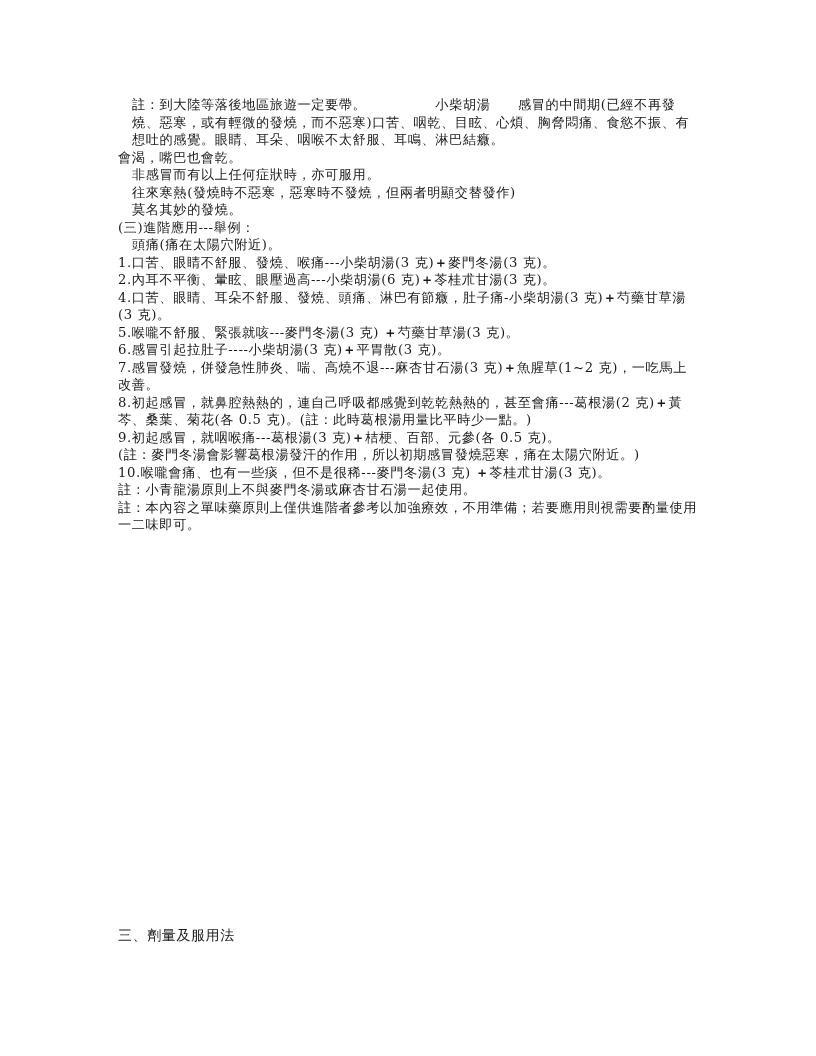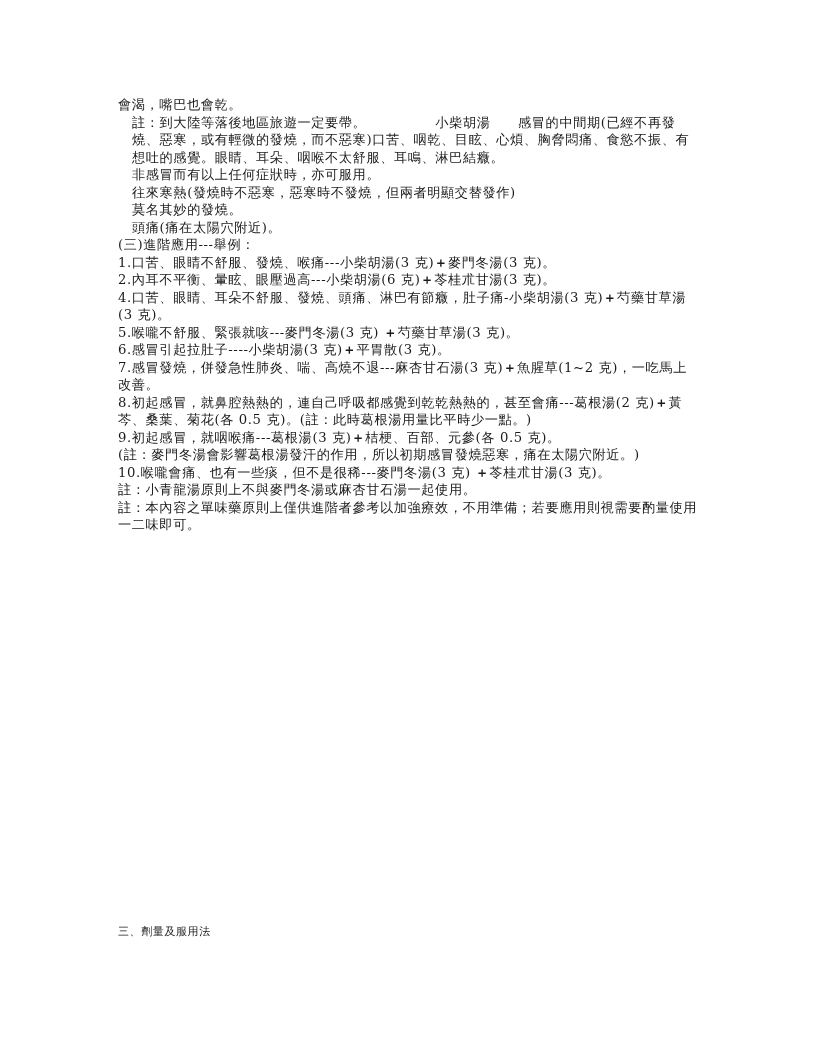--- a/index.html
+++ b/index.html
@@ -9,33 +9,33 @@
       color: #1a1a1a;
     }
     .page { position: absolute; left: 118px; top: 96px; width: 582px; }
     .ln {
       font-size: 13.2px; line-height: 17.5px; margin: 0; white-space: normal;
       letter-spacing: 0.6px;
     }
     .indent { padding-left: 14px; }
     .gap { margin-top: 0; }
     .plus { font-weight: bold; font-family: "DejaVu Sans", sans-serif; }
-    .heading { position: absolute; left: 118px; top: 913px; font-size: 11px; letter-spacing: 0.6px; }
+    .heading { position: absolute; left: 118px; top: 913px; font-size: 14px; letter-spacing: 0.6px; }
   </style>
 </head>
 <body>
 
 <div class="page">
+  <p class="ln indent">註：到大陸等落後地區旅遊一定要帶。　　　　　小柴胡湯　　感冒的中間期(已經不再發燒、惡寒，或有輕微的發燒，而不惡寒)口苦、咽乾、目眩、心煩、胸脅悶痛、食慾不振、有想吐的感覺。眼睛、耳朵、咽喉不太舒服、耳鳴、淋巴結癓。</p>
   <p class="ln">會渴，嘴巴也會乾。</p>
-  <p class="ln indent">註：到大陸等落後地區旅遊一定要帶。　　　　　小柴胡湯　　感冒的中間期(已經不再發燒、惡寒，或有輕微的發燒，而不惡寒)口苦、咽乾、目眩、心煩、胸脅悶痛、食慾不振、有想吐的感覺。眼睛、耳朵、咽喉不太舒服、耳鳴、淋巴結癓。</p>
   <p class="ln indent">非感冒而有以上任何症狀時，亦可服用。</p>
   <p class="ln indent">往來寒熱(發燒時不惡寒，惡寒時不發燒，但兩者明顯交替發作)</p>
   <p class="ln indent">莫名其妙的發燒。</p>
+  <p class="ln">(三)進階應用---舉例：</p>
   <p class="ln indent">頭痛(痛在太陽穴附近)。</p>
-  <p class="ln">(三)進階應用---舉例：</p>
 
   <p class="ln gap"><span>1.口苦、眼睛不舒服、發燒、喉痛---小柴胡湯(3 克)</span><span class="plus">＋</span><span>麥門冬湯(3 克)。</span></p>
   <p class="ln gap"><span>2.內耳不平衡、暈眩、眼壓過高---小柴胡湯(6 克)</span><span class="plus">＋</span><span>苓桂朮甘湯(3 克)。</span></p>
   <p class="ln gap"><span>4.口苦、眼睛、耳朵不舒服、發燒、頭痛、淋巴有節癓，肚子痛-小柴胡湯(3 克)</span><span class="plus">＋</span><span>芍藥甘草湯(3 克)。</span></p>
   <p class="ln gap"><span>5.喉嚨不舒服、緊張就咳---麥門冬湯(3 克) </span><span class="plus">＋</span><span>芍藥甘草湯(3 克)。</span></p>
   <p class="ln gap"><span>6.感冒引起拉肚子----小柴胡湯(3 克)</span><span class="plus">＋</span><span>平胃散(3 克)。</span></p>
   <p class="ln gap"><span>7.感冒發燒，併發急性肺炎、喘、高燒不退---麻杏甘石湯(3 克)</span><span class="plus">＋</span><span>魚腥草(1~2 克)，一吃馬上改善。</span></p>
   <p class="ln gap"><span>8.初起感冒，就鼻腔熱熱的，連自己呼吸都感覺到乾乾熱熱的，甚至會痛---葛根湯(2 克)</span><span class="plus">＋</span><span>黃芩、桑葉、菊花(各 0.5 克)。(註：此時葛根湯用量比平時少一點。)</span></p>
   <p class="ln gap"><span>9.初起感冒，就咽喉痛---葛根湯(3 克)</span><span class="plus">＋</span><span>桔梗、百部、元參(各 0.5 克)。</span></p>
 

